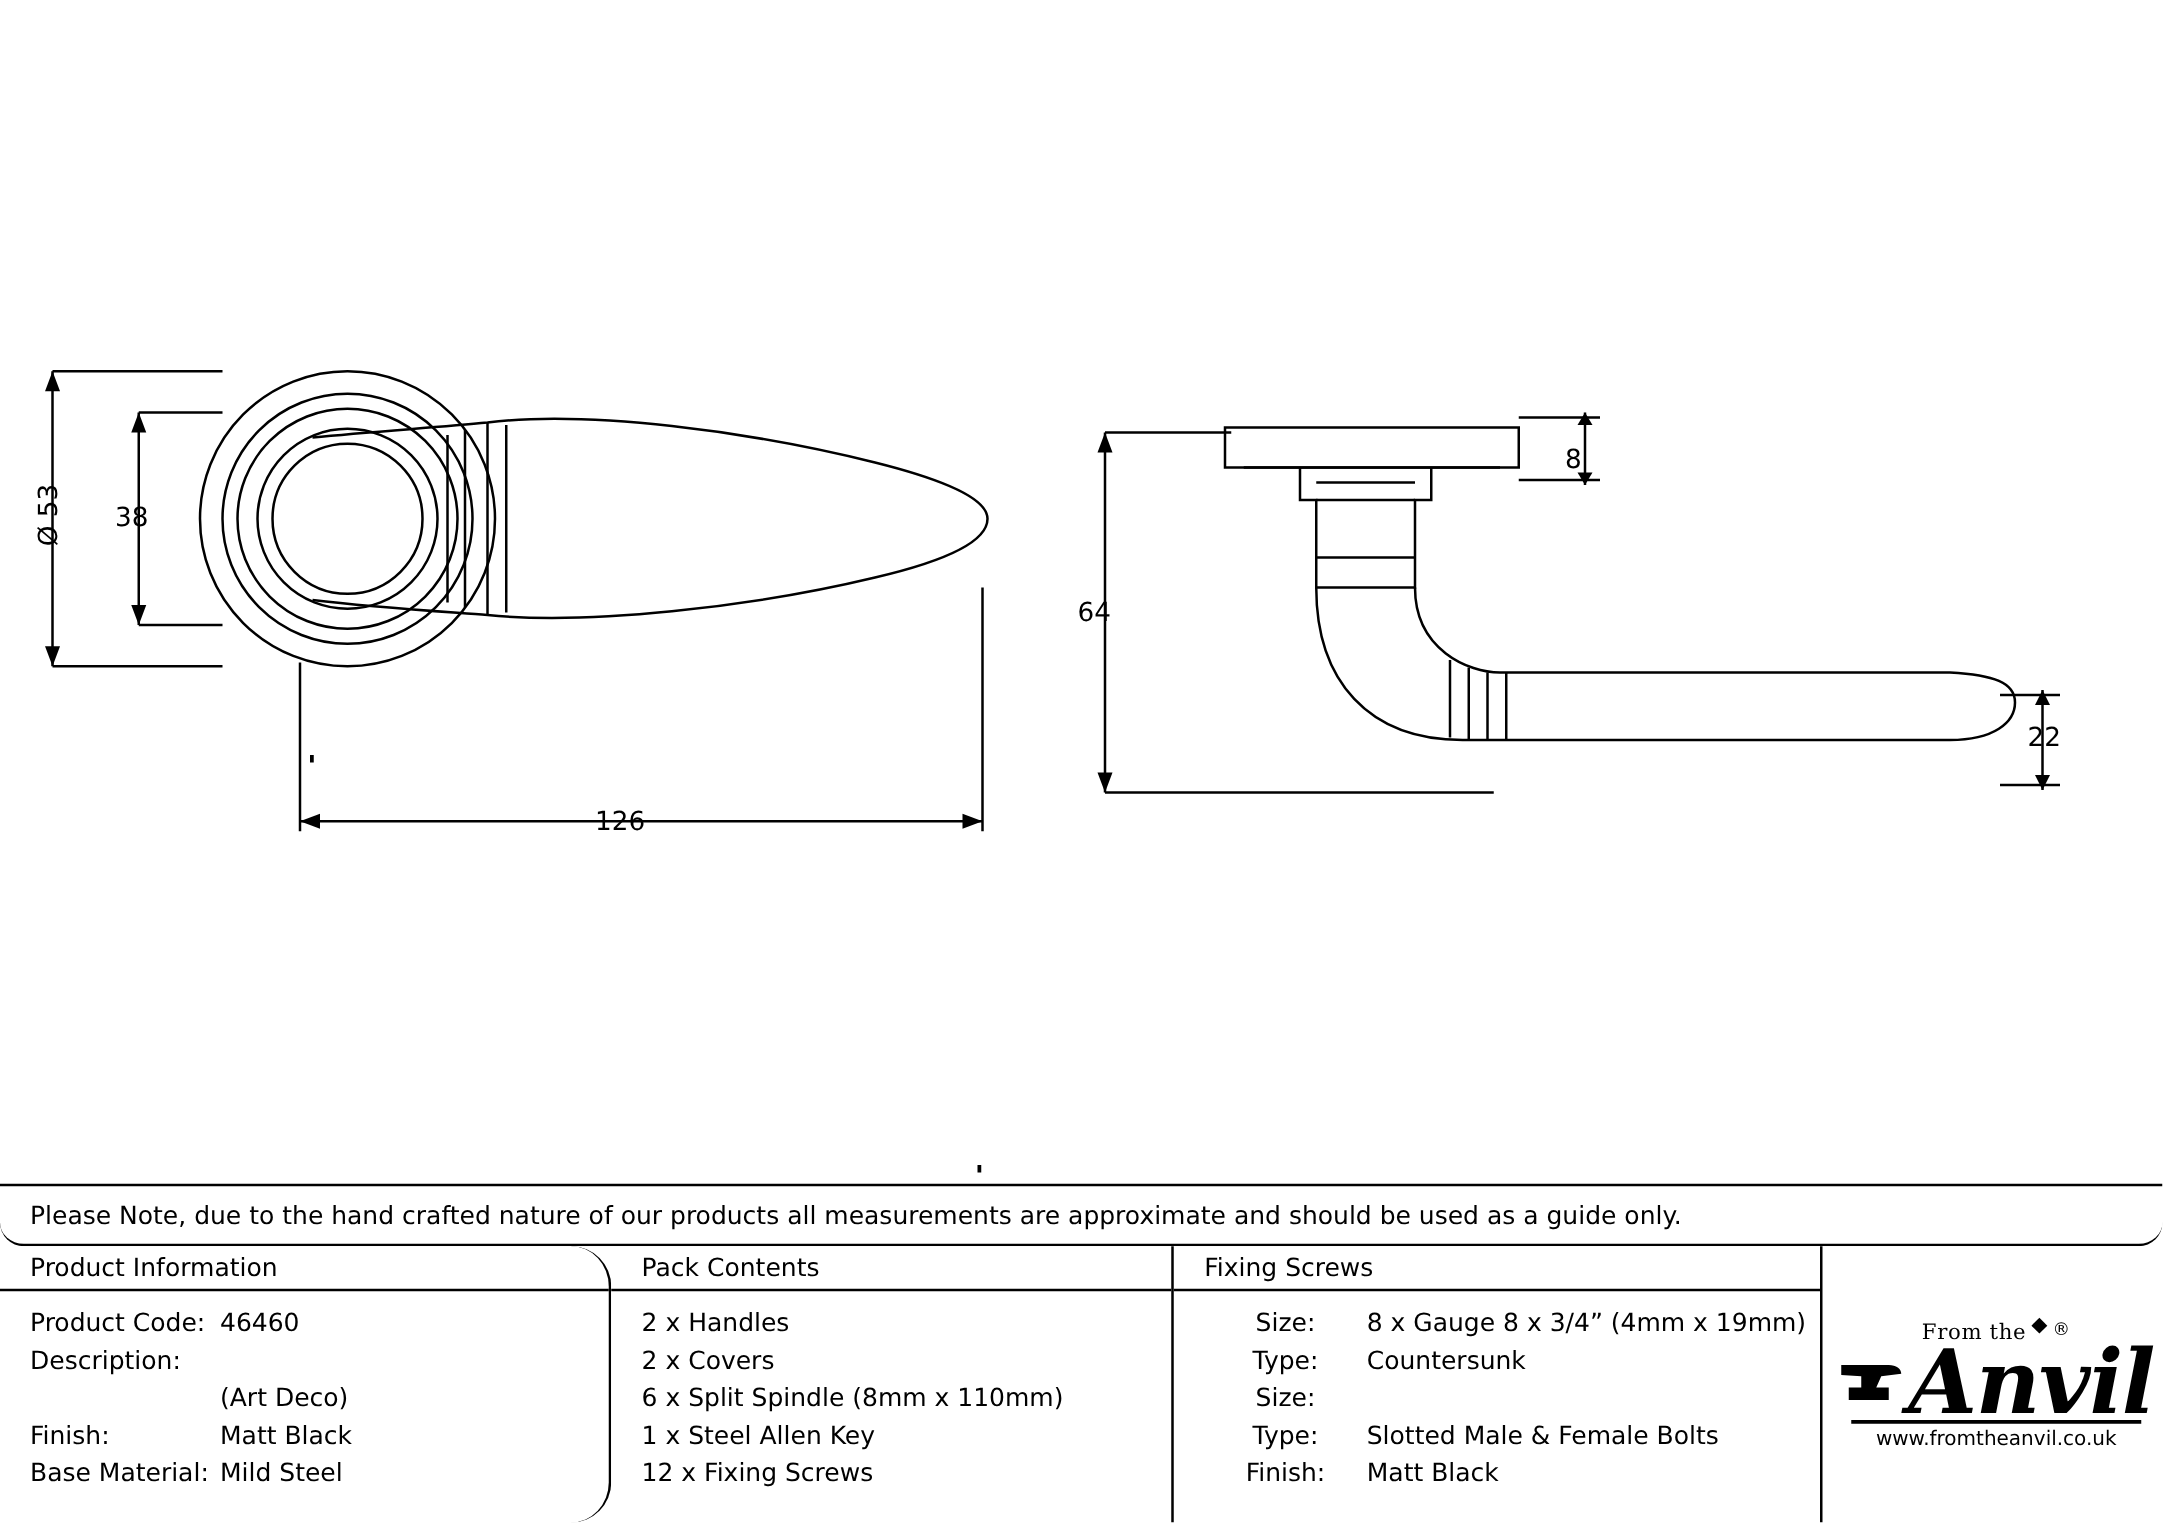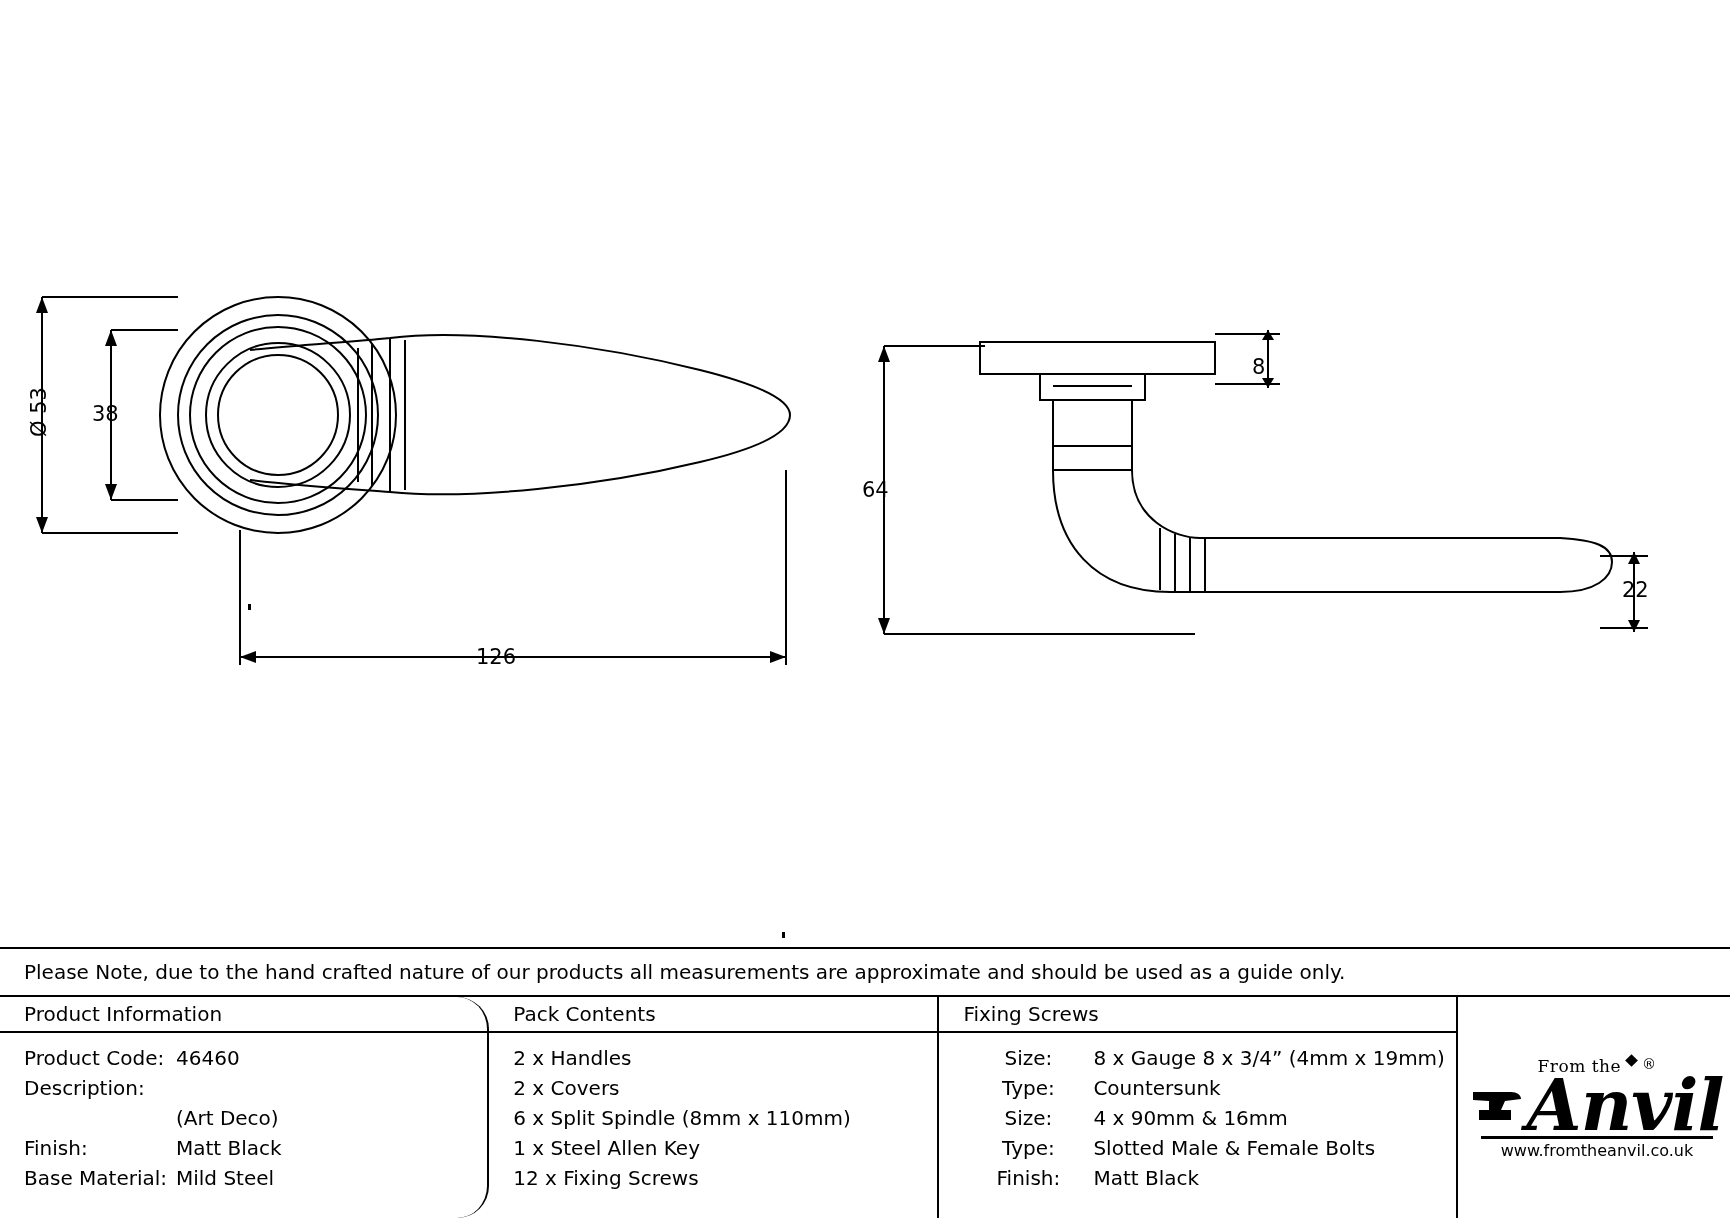--- a/index.html
+++ b/index.html
@@ -35,20 +35,21 @@
     border-top:2px solid #000;
     box-sizing:border-box;
   }
   .note {
     height:48px;
     display:flex; align-items:center;
     padding-left:24px;
     font-size:20px;
     border-bottom:2px solid #000;
     box-sizing:border-box;
+    border-radius:19px;
   }
   .cols {
     display:flex;
     height:221px;
     box-sizing:border-box;
   }
   .col {
     box-sizing:border-box;
     border-right:2px solid #000;
     position:relative;
@@ -298,21 +299,20 @@
           <div class="kv kv2">
             <div class="k">Size:</div>
             <div class="v">8 x Gauge 8 x 3/4” (4mm x 19mm)</div>
           </div>
           <div class="kv kv2">
             <div class="k">Type:</div>
             <div class="v">Countersunk</div>
           </div>
           <div class="kv kv2">
             <div class="k">Size:</div>
-            <div class="v">4 x 90mm &amp; 16mm</div>
           </div>
           <div class="kv kv2">
             <div class="k">Type:</div>
             <div class="v">Slotted Male &amp; Female Bolts</div>
           </div>
           <div class="kv kv2">
             <div class="k">Finish:</div>
             <div class="v">Matt Black</div>
           </div>
 

